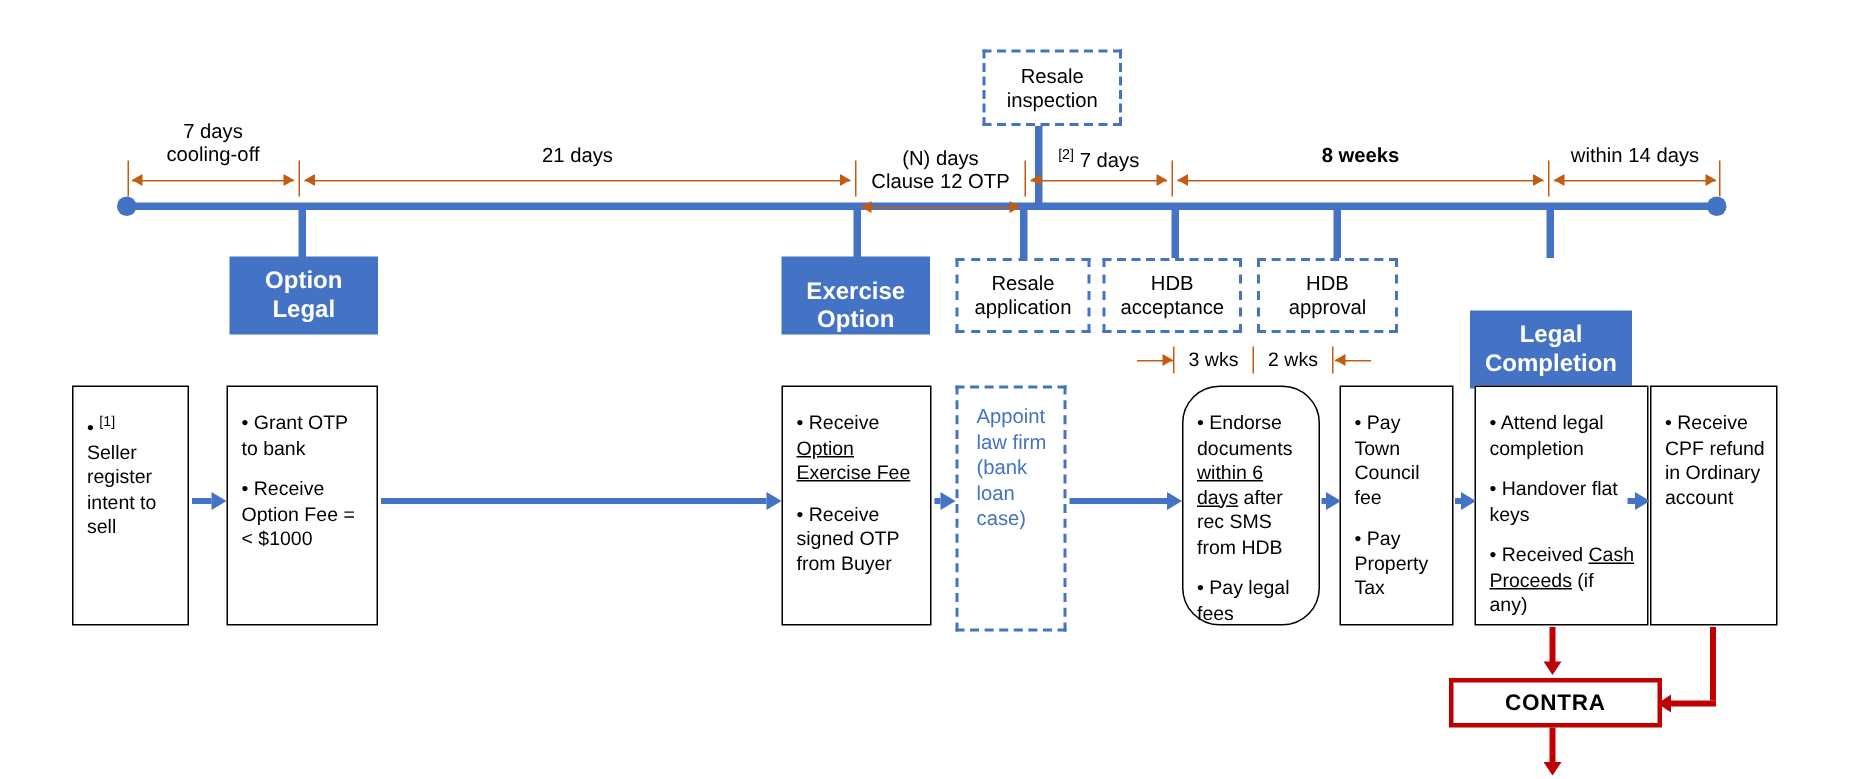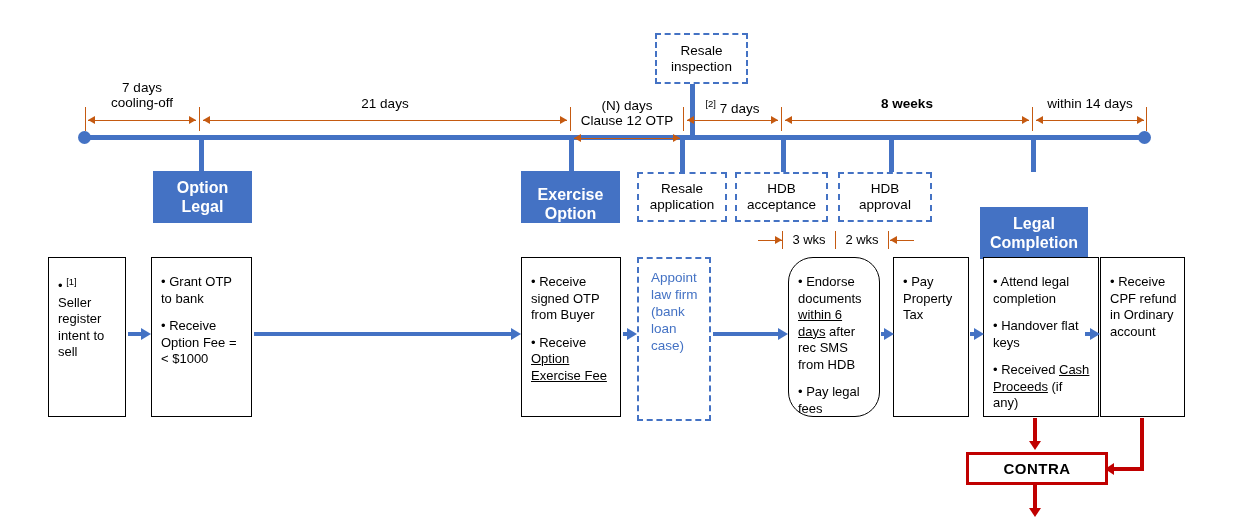--- a/index.html
+++ b/index.html
@@ -331,25 +331,25 @@
     </p>
     <p>
       <span class="bullet">•</span>
       <span>Receive Option Fee =&lt; $1000</span>
     </p>
   </div>
 
   <div class="abs task-box" style="left:521px; top:257px; width:100px; height:160px;">
     <p>
       <span class="bullet">•</span>
+      <span>Receive </span><span class="u">Option Exercise Fee</span>
+    </p>
+    <p>
+      <span class="bullet">•</span>
       <span>Receive signed OTP from Buyer</span>
-    </p>
-    <p>
-      <span class="bullet">•</span>
-      <span>Receive </span><span class="u">Option Exercise Fee</span>
     </p>
   </div>
 
   <div class="abs dashed-box tall" style="left:637px; top:257px; width:74px; height:164px;">
     <div>
       <span>Appoint</span><br>
       <span>law firm</span><br>
       <span>(bank</span><br>
       <span>loan</span><br>
       <span>case)</span>
@@ -363,20 +363,24 @@
     </p>
     <p>
       <span class="bullet">•</span>
       <span>Pay legal fees</span>
     </p>
   </div>
 
   <div class="abs task-box" style="left:893px; top:257px; width:76px; height:160px;">
     <p>
       <span class="bullet">•</span>
+      <span>Pay Town Council fee</span>
+    </p>
+    <p>
+      <span class="bullet">•</span>
       <span>Pay Property Tax</span>
     </p>
   </div>
 
   <div class="abs task-box" style="left:983px; top:257px; width:116px; height:160px;">
     <p>
       <span class="bullet">•</span>
       <span>Attend legal completion</span>
     </p>
     <p>

